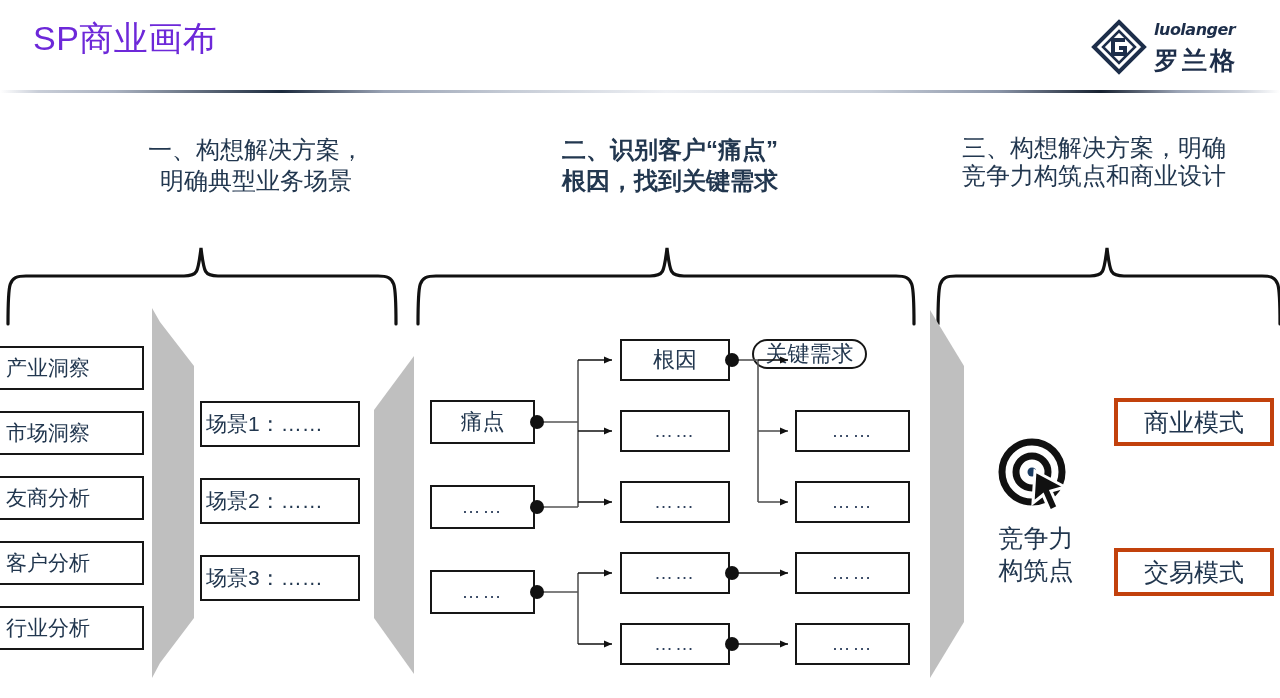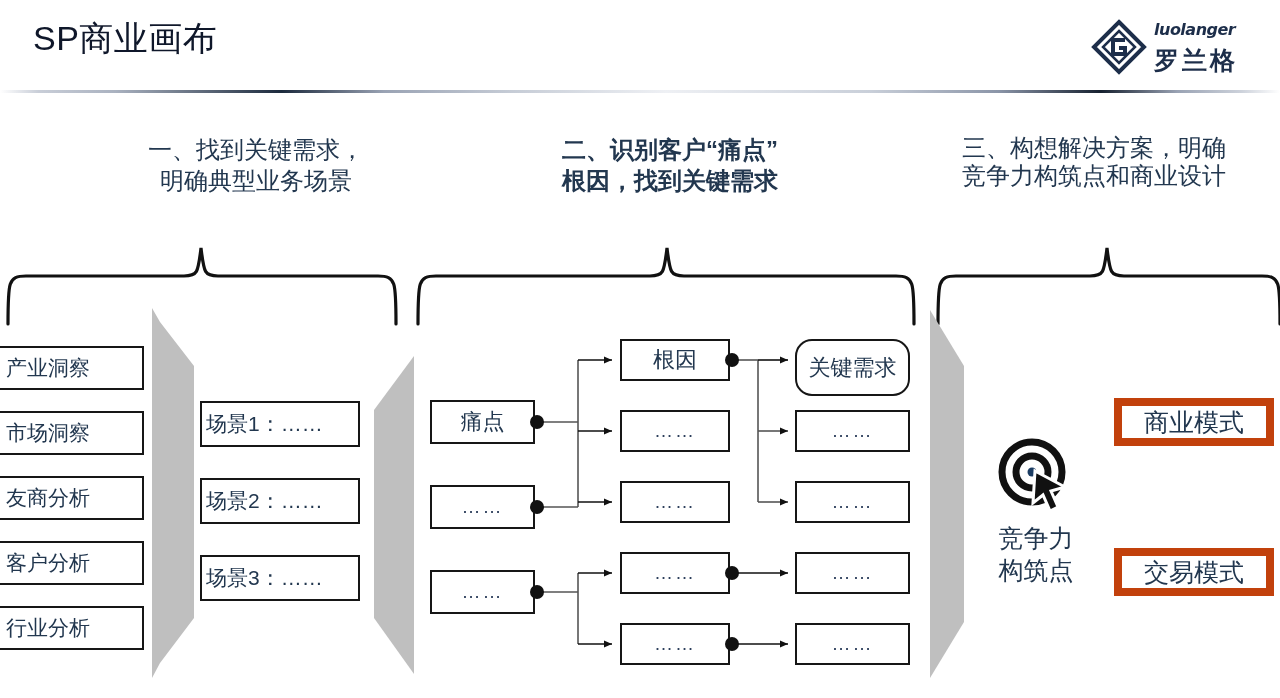--- a/index.html
+++ b/index.html
@@ -9,21 +9,21 @@
     font-family:"Liberation Sans","DejaVu Sans",sans-serif;
     overflow:hidden;
     position:relative;
   }
   #slide{position:absolute;left:0;top:0;width:1280px;height:698px;}
 
   
   .header-title{
     position:absolute;left:33px;top:16px;
     font-size:34px;line-height:44px;
-    color:#0f172a;font-weight:400;letter-spacing:.5px;
+    color:#6d28d9;font-weight:400;letter-spacing:.5px;
     white-space:nowrap;
   }
   .header-rule{
     position:absolute;left:0;top:90px;width:1280px;height:3px;
     background:linear-gradient(to right,
       #ffffff 0%, #c9ced8 3%, #aab2c0 9%, #1c2a3d 22%, #9aa3b4 30%,
       #c6ccd6 40%, #eef0f4 52%, #c9cfd9 68%, #8b95a8 78%,
       #16202f 86%, #9aa3b4 92%, #cdd2db 97%, #ffffff 100%);
   }
 
@@ -73,21 +73,21 @@
   
   .leftbox{
     position:absolute;left:-8px;width:152px;height:44px;
     border:2px solid #161616;background:#fff;box-sizing:border-box;
     color:#22374f;font-size:21px;display:flex;align-items:center;padding-left:12px;
   }
 
   
   .modebox{
     position:absolute;left:1114px;width:160px;height:48px;
-    border:8px solid #c2410c;background:#fff;box-sizing:border-box;
+    border:4px solid #c2410c;background:#fff;box-sizing:border-box;
     color:#22374f;font-size:25px;display:flex;align-items:center;
     justify-content:center;
   }
 
   
   .target-icon{position:absolute;left:995px;top:435px;width:80px;height:80px;}
   .target-label{
     position:absolute;left:966px;top:522px;width:140px;
     text-align:center;font-size:25px;line-height:32px;color:#22374f;
     white-space:pre-line;
@@ -107,21 +107,21 @@
   <div class="logo">
     <svg class="logo-mark" viewBox="0 0 54 54">
       <polygon points="27,2 52,27 27,52 2,27" fill="none" stroke="#1d2e4a" stroke-width="4"></polygon>
       <path d="M27,11 L43,27 L27,43 L11,27 Z" fill="none" stroke="#1d2e4a" stroke-width="2.5"></path>
       <path d="M33,20 L21,20 L21,34 L33,34 L33,28 L27,28" fill="none" stroke="#1d2e4a" stroke-width="4"></path>
     </svg>
     <div class="logo-text-en">luolanger</div>
     <div class="logo-text-cn">罗兰格</div>
   </div>
 
-  <div class="sec-head" id="sec-head-1">一、找到关键需求，
+  <div class="sec-head" id="sec-head-1">一、构想解决方案，
 明确典型业务场景</div>
   <div class="sec-head" id="sec-head-2">二、识别客户“痛点”
 根因，找到关键需求</div>
   <div class="sec-head" id="sec-head-3">三、构想解决方案，明确
 竞争力构筑点和商业设计</div>
 
   <svg class="brace" style="left:2px;top:246px;" width="400" height="80">
     <path d="M6,78 C6,36 6,30 24,30 L182,30 C196,30 196,26 199,2
              C202,26 202,30 216,30 L376,30 C394,30 394,36 394,78" fill="none" stroke="#111" stroke-width="3.2" stroke-linecap="round"></path>
   </svg>
@@ -193,21 +193,21 @@
   <div class="bx dots" style="left:620px;top:481px;width:110px;height:42px;">
     <span>……</span>
   </div>
   <div class="bx dots" style="left:620px;top:552px;width:110px;height:42px;">
     <span>……</span>
   </div>
   <div class="bx dots" style="left:620px;top:623px;width:110px;height:42px;">
     <span>……</span>
   </div>
 
-  <div class="bx lead" style="left:795px;top:339px;width:115px;height:57px;border-radius:17px;">
+  <div class="bx lead" style="left:752px;top:339px;width:115px;height:30px;border-radius:17px;">
     <span>关键需求</span>
   </div>
   <div class="bx dots" style="left:795px;top:410px;width:115px;height:42px;">
     <span>……</span>
   </div>
   <div class="bx dots" style="left:795px;top:481px;width:115px;height:42px;">
     <span>……</span>
   </div>
   <div class="bx dots" style="left:795px;top:552px;width:115px;height:42px;">
     <span>……</span>

